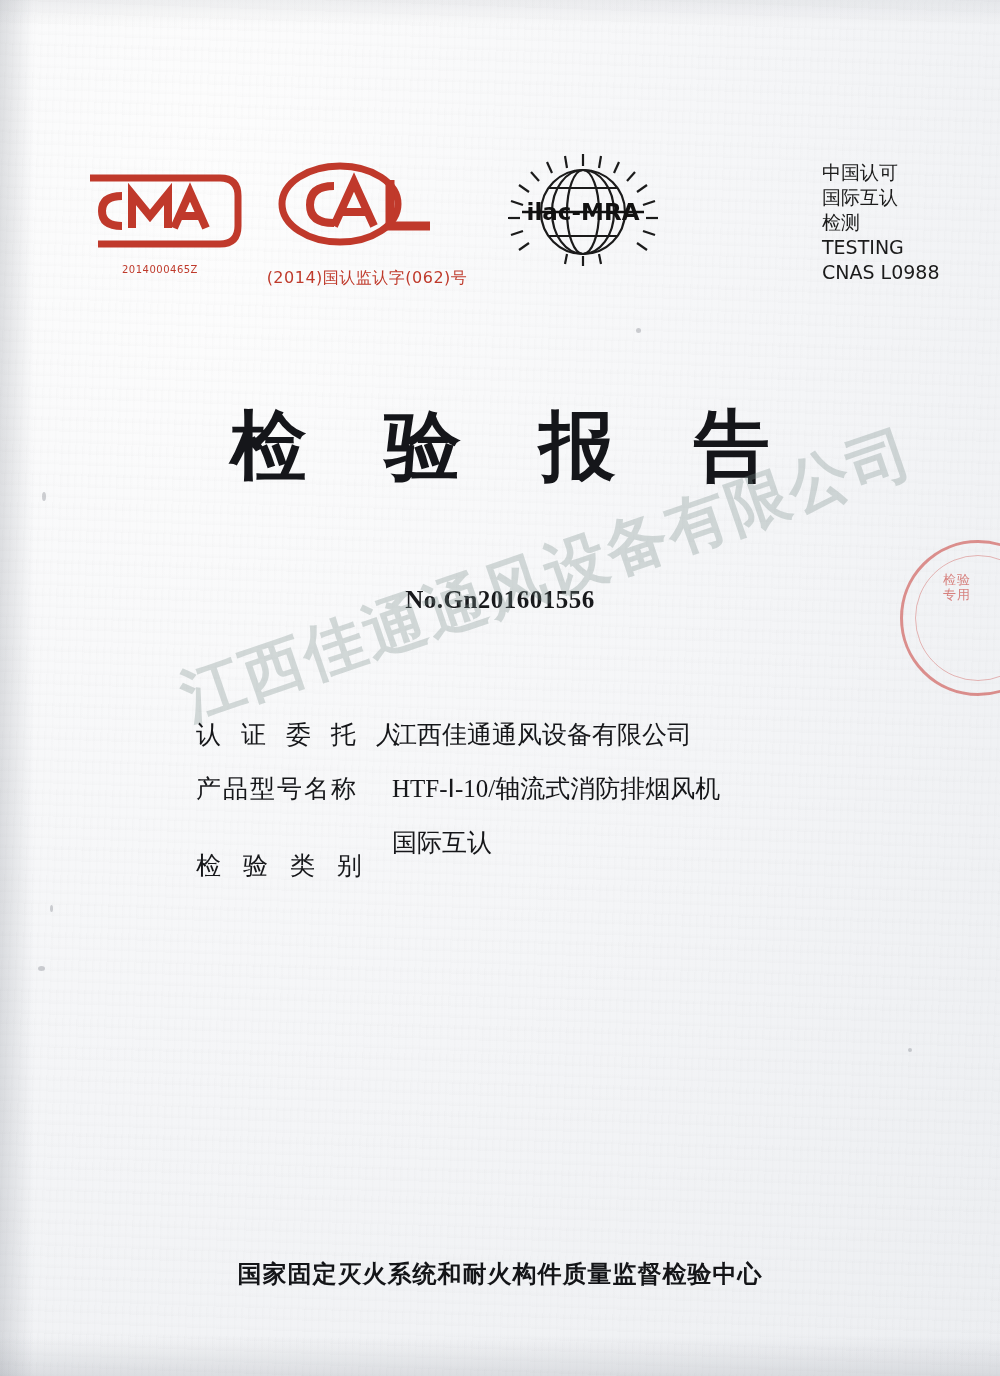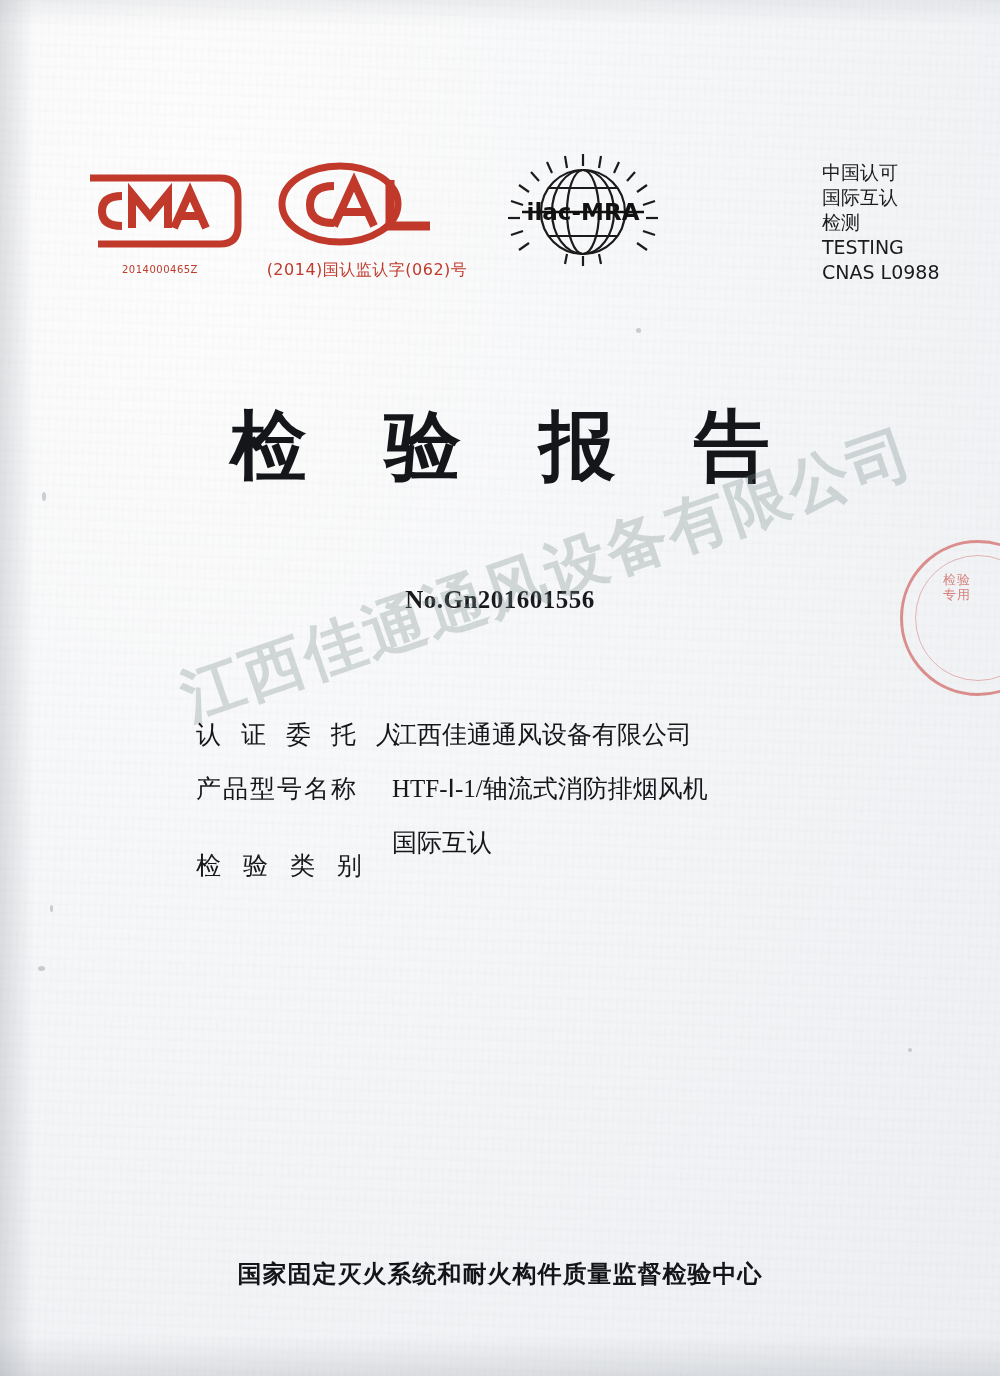--- a/index.html
+++ b/index.html
@@ -66,21 +66,21 @@
     letter-spacing: 0.5px;
     white-space: nowrap;
   }
 
   
   .cma { left: 70px; top: 28px; width: 180px; }
   .cma .logo-caption { margin-top: 6px; color: #bf3a2b; font-size: 10px; }
 
   
   .cal { left: 262px; top: 20px; width: 210px; }
-  .cal .logo-caption { color: #bf3a2b; font-size: 16px; }
+  .cal .logo-caption { margin-top: 8px; color: #bf3a2b; font-size: 16px; }
 
   
   .ilac { left: 498px; top: 10px; width: 170px; }
 
   
   .cnas { left: 660px; top: 24px; width: 160px; }
 
   .cnas-text {
     position: absolute;
     left: 822px;
@@ -323,21 +323,21 @@
 
   <div class="watermark">江西佳通通风设备有限公司</div>
 
   <div class="fields">
     <div class="field-row row-1">
       <div class="field-label">认 证 委 托 人</div>
       <div class="field-value">江西佳通通风设备有限公司</div>
     </div>
     <div class="field-row row-2">
       <div class="field-label">产品型号名称</div>
-      <div class="field-value">HTF-Ⅰ-1/轴流式消防排烟风机</div>
+      <div class="field-value">HTF-Ⅰ-10/轴流式消防排烟风机</div>
     </div>
     <div class="field-row row-3">
       <div class="field-label">检 验 类 别</div>
       <div class="field-value">国际互认</div>
     </div>
   </div>
 
   <div class="seal">
     <div class="seal-inner"></div>
     <div class="seal-text">检验专用</div>

